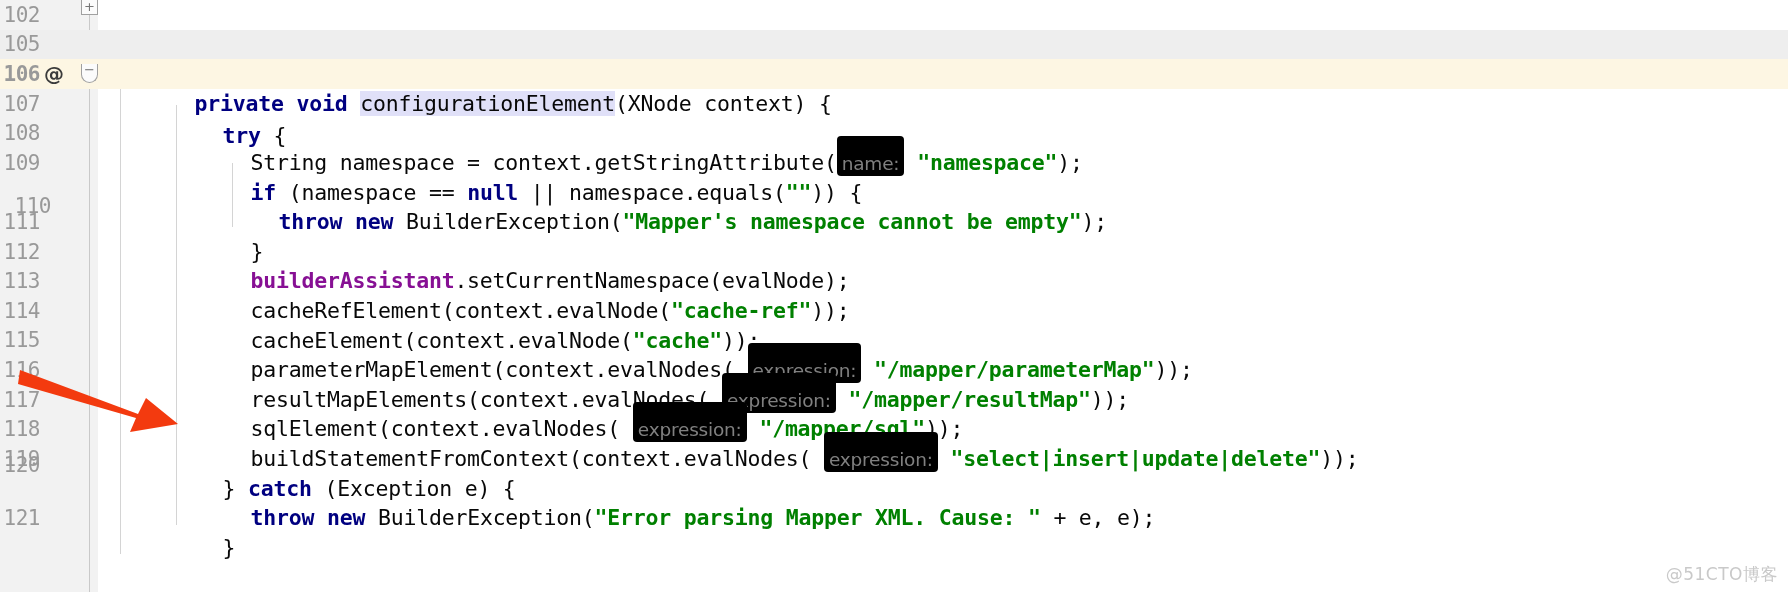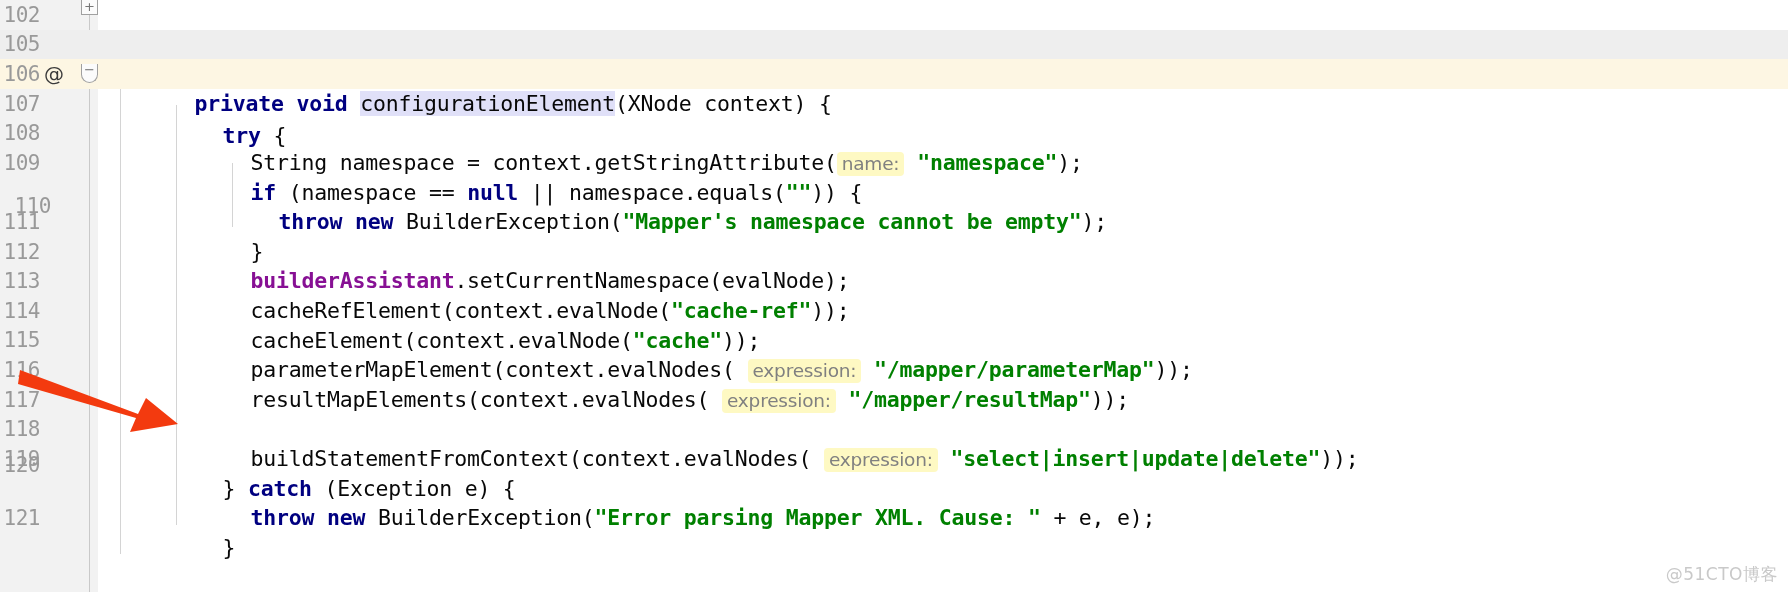--- a/index.html
+++ b/index.html
@@ -38,21 +38,21 @@
   }
 
   .gline {
     position: absolute;
     left: 0;
     width: 98px;
     height: 29.6px;
     display: flex;
     align-items: center;
   }
-  .gline.hl { background: #fdf6e3; }
+  .gline.hl { background: #fdf6e3; font-weight: bold; }
   .gline.hl-soft { background: #eeeeee; }
 
   .lnum {
     position: absolute;
     left: -16px;
     width: 56px;
     text-align: right;
     font-size: 21px;
     color: #999999;
     font-family: "DejaVu Sans Mono", "Liberation Mono", monospace;
@@ -123,25 +123,25 @@
 
   
   .kw   { color: #000080; font-weight: bold; }
   .str  { color: #008000; font-weight: bold; }
   .fld  { color: #871094; font-weight: bold; }
   .pln  { color: #080808; }
   .brace-hl { background: #e3f2dd; }
   .ident-hl { background: #e0e0f8; }
 
   .hint {
-    background: #fef9c3;
+    background: #000000;
     color: #808080;
     font-weight: normal;
     border-radius: 4px;
-    padding: 1px 5px 2px 5px;
+    padding: 17px 5px 2px 5px;
     font-size: 18.5px;
     font-family: "DejaVu Sans", "Liberation Sans", sans-serif;
   }
 
   
   #arrow {
     position: absolute;
     left: 18px;
     top: 362px;
     width: 210px;
@@ -279,20 +279,23 @@
     </span></div>
 
     <div class="row" style="top:325.6px;"><span class="codetext" style="padding-left:76px;">
       <span class="pln">parameterMapElement(context.evalNodes(</span><span class="pln"> </span><span class="hint">expression:</span><span class="pln"> </span><span class="str">"/mapper/parameterMap"</span><span class="pln">));</span>
     </span></div>
 
     <div class="row" style="top:355.2px;"><span class="codetext" style="padding-left:76px;">
       <span class="pln">resultMapElements(context.evalNodes(</span><span class="pln"> </span><span class="hint">expression:</span><span class="pln"> </span><span class="str">"/mapper/resultMap"</span><span class="pln">));</span>
     </span></div>
 
+    <div class="row" style="top:384.8px;"><span class="codetext" style="padding-left:76px;">
+      <span class="pln">sqlElement(context.evalNodes(</span><span class="pln"> </span><span class="hint">expression:</span><span class="pln"> </span><span class="str">"/mapper/sql"</span><span class="pln">));</span>
+    </span></div>
 
     <div class="row" style="top:414.4px;"><span class="codetext" style="padding-left:76px;">
       <span class="pln">buildStatementFromContext(context.evalNodes(</span><span class="pln"> </span><span class="hint">expression:</span><span class="pln"> </span><span class="str">"select|insert|update|delete"</span><span class="pln">));</span>
     </span></div>
 
     <div class="row" style="top:444px;"><span class="codetext" style="padding-left:48px;">
       <span class="pln">} </span><span class="kw">catch</span><span class="pln"> (Exception e) {</span>
     </span></div>
 
     <div class="row" style="top:473.6px;"><span class="codetext" style="padding-left:76px;">

